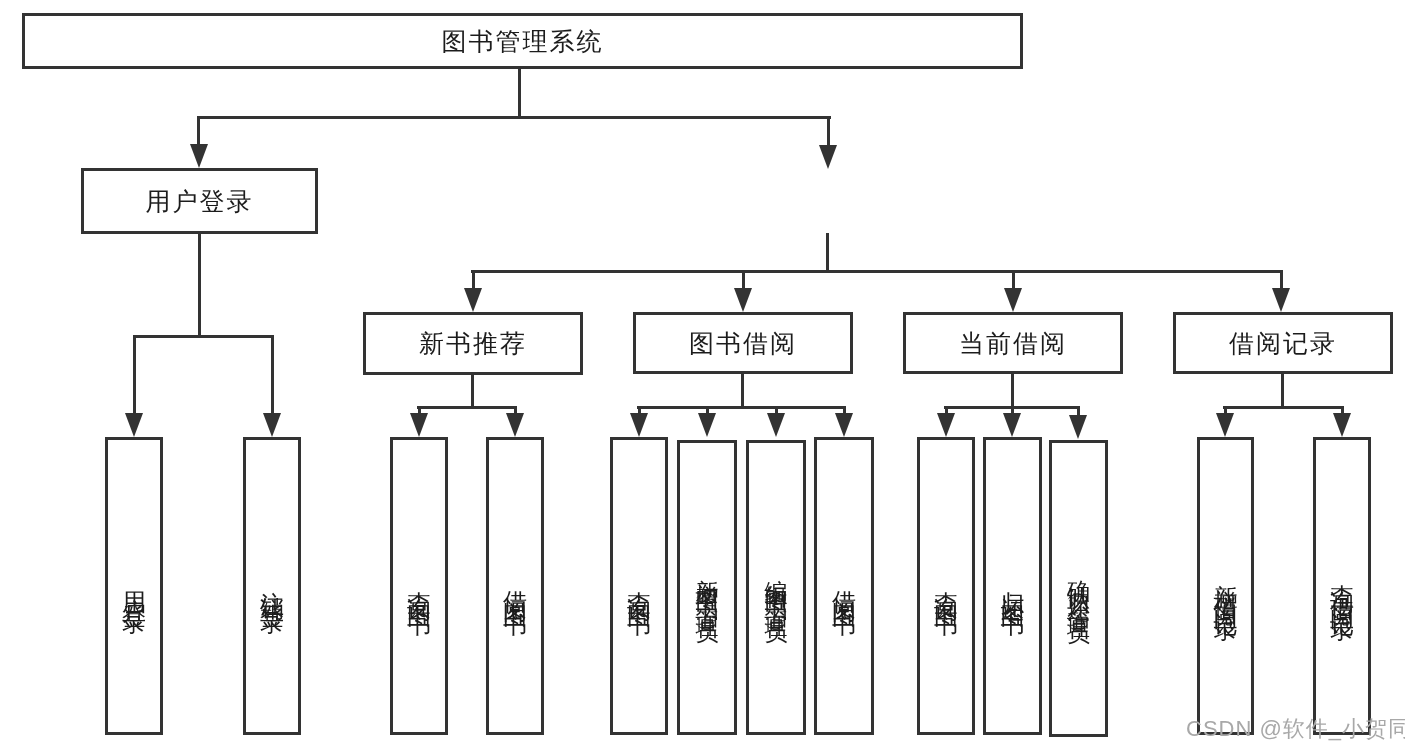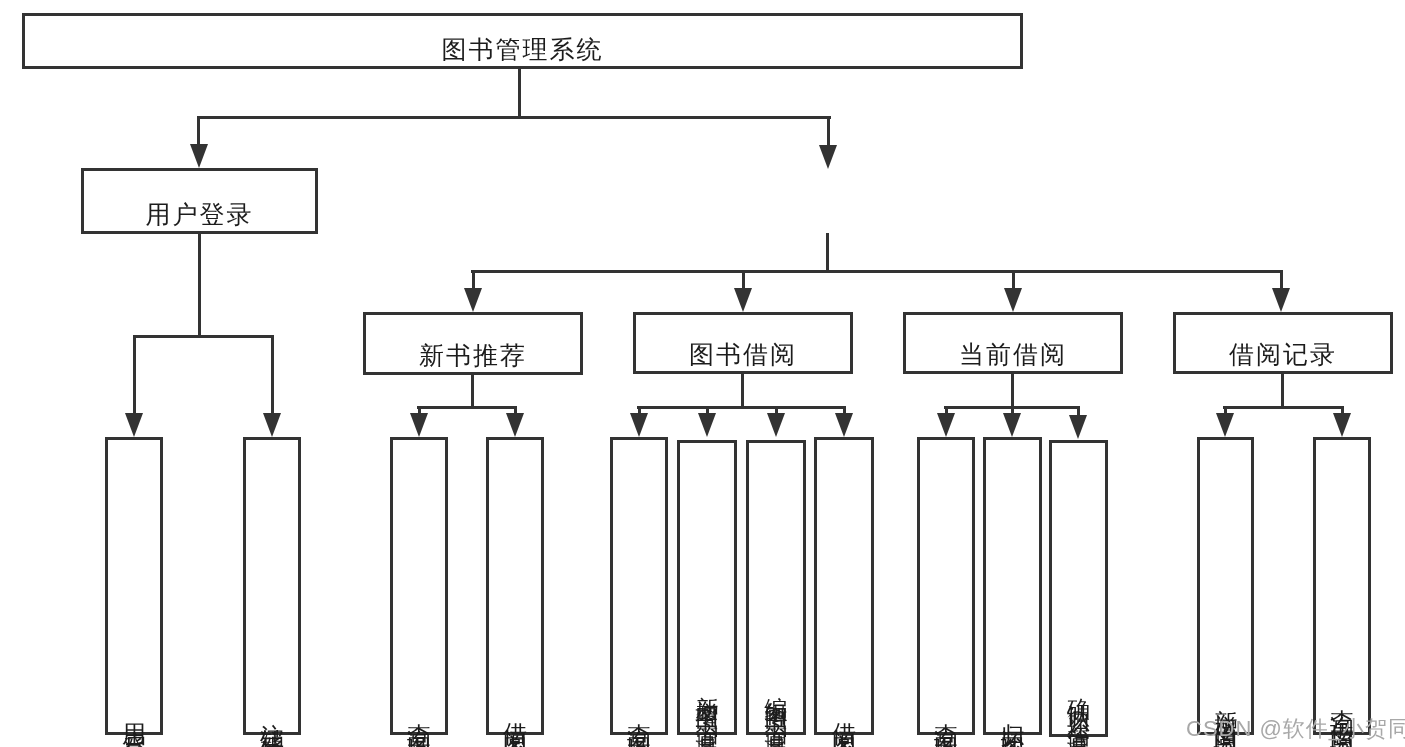--- a/index.html
+++ b/index.html
@@ -8,21 +8,21 @@
     --wm:#a8a8a8;
     --bg:#ffffff;
   }
   html,body{margin:0;padding:0;background:var(--bg);}
   .stage{
     position:relative;width:1405px;height:747px;background:var(--bg);
     font-family:"Liberation Sans", sans-serif;overflow:hidden;
   }
   .node{
     position:absolute;box-sizing:border-box;border:3px solid var(--line);
-    background:var(--bg);display:flex;align-items:flex-end;justify-content:center;
+    background:var(--bg);display:flex;align-items:center;justify-content:center;
   }
   .node .lbl{
     font-size:25px;color:var(--text);letter-spacing:2px;white-space:nowrap;
   }
   .node.v .lbl{
     writing-mode:vertical-rl;text-orientation:mixed;
     font-size:24px;letter-spacing:7px;line-height:1;white-space:normal;
   }
   .node.v.long .lbl{letter-spacing:6px;font-size:23px;}
   .hline,.vline{position:absolute;background:var(--line);}

